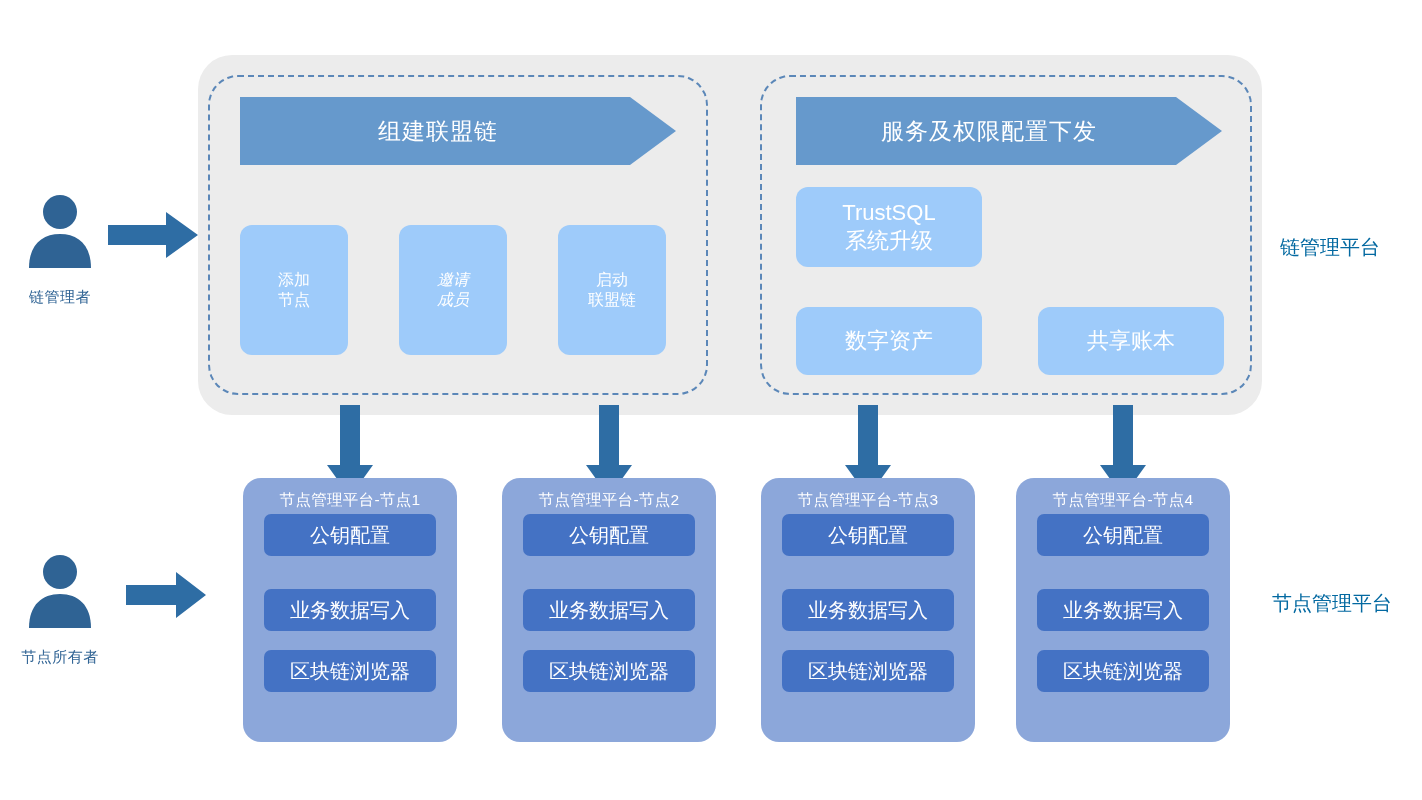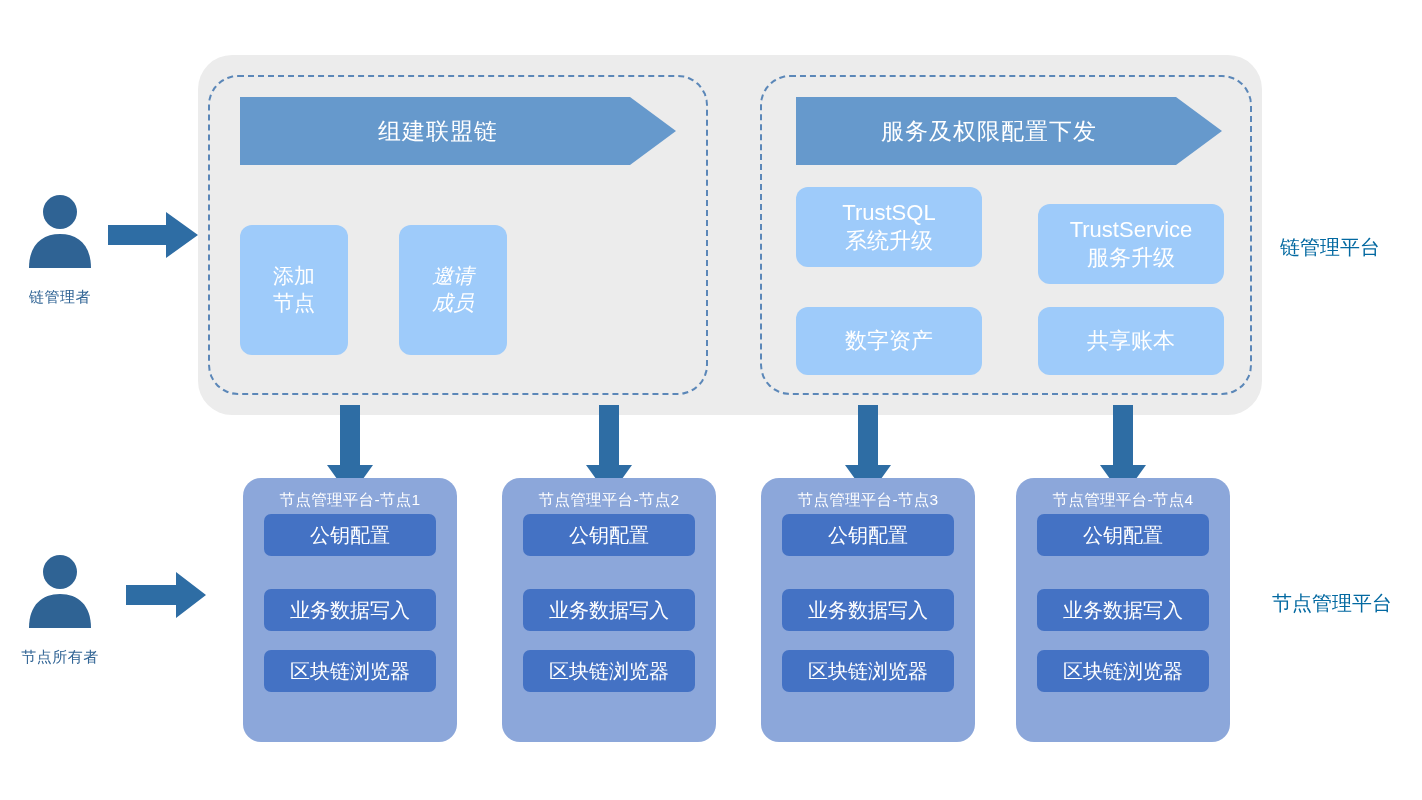--- a/index.html
+++ b/index.html
@@ -43,21 +43,21 @@
     -webkit-clip-path:polygon(0 0, calc(100% - 46px) 0, 100% 50%, calc(100% - 46px) 100%, 0 100%);
     clip-path:polygon(0 0, calc(100% - 46px) 0, 100% 50%, calc(100% - 46px) 100%, 0 100%);
   }
   .banner span{padding-right:40px;}
 
   
   .tile{
     position:absolute;background:#9ecbfa;border-radius:12px;
     color:#ffffff;display:flex;flex-direction:column;
     align-items:center;justify-content:center;
-    font-size:21px;line-height:1.28;text-align:center;
+    font-size:16px;line-height:1.28;text-align:center;
   }
   .tile .l2{display:block;}
   .tile.lat{font-size:22px;}
 
   
   .down-arrow{position:absolute;width:46px;height:92px;}
 
   
   .node-card{
     position:absolute;top:478px;width:214px;height:264px;
@@ -129,36 +129,36 @@
       <div class="tile" style="left:30px;top:148px;width:108px;height:130px;">
         <span>添加</span>
         <span class="l2">节点</span>
       </div>
 
       <div class="tile" style="left:189px;top:148px;width:108px;height:130px;font-style:italic;">
         <span>邀请</span>
         <span class="l2">成员</span>
       </div>
 
+      <div class="tile" style="left:348px;top:148px;width:108px;height:130px;">
+        <span>启动</span>
+        <span class="l2">联盟链</span>
+      </div>
     </div>
 
     <div class="dashed-group" id="group-right">
       <div class="banner" style="left:34px;top:20px;width:426px;">
         <span>服务及权限配置下发</span>
       </div>
 
       <div class="tile lat" style="left:34px;top:110px;width:186px;height:80px;">
         <span>TrustSQL</span>
         <span class="l2">系统升级</span>
       </div>
 
-      <div class="tile lat" style="left:276px;top:127px;width:186px;height:80px;">
-        <span>TrustService</span>
-        <span class="l2">服务升级</span>
-      </div>
 
       <div class="tile lat" style="left:276px;top:230px;width:186px;height:68px;">
         <span>共享账本</span>
       </div>
 
       <div class="tile lat" style="left:34px;top:230px;width:186px;height:68px;">
         <span>数字资产</span>
       </div>
     </div>
   </div>

